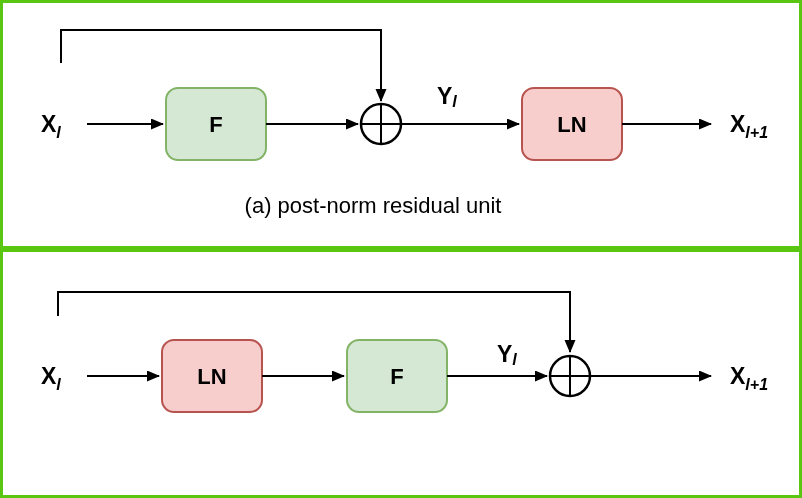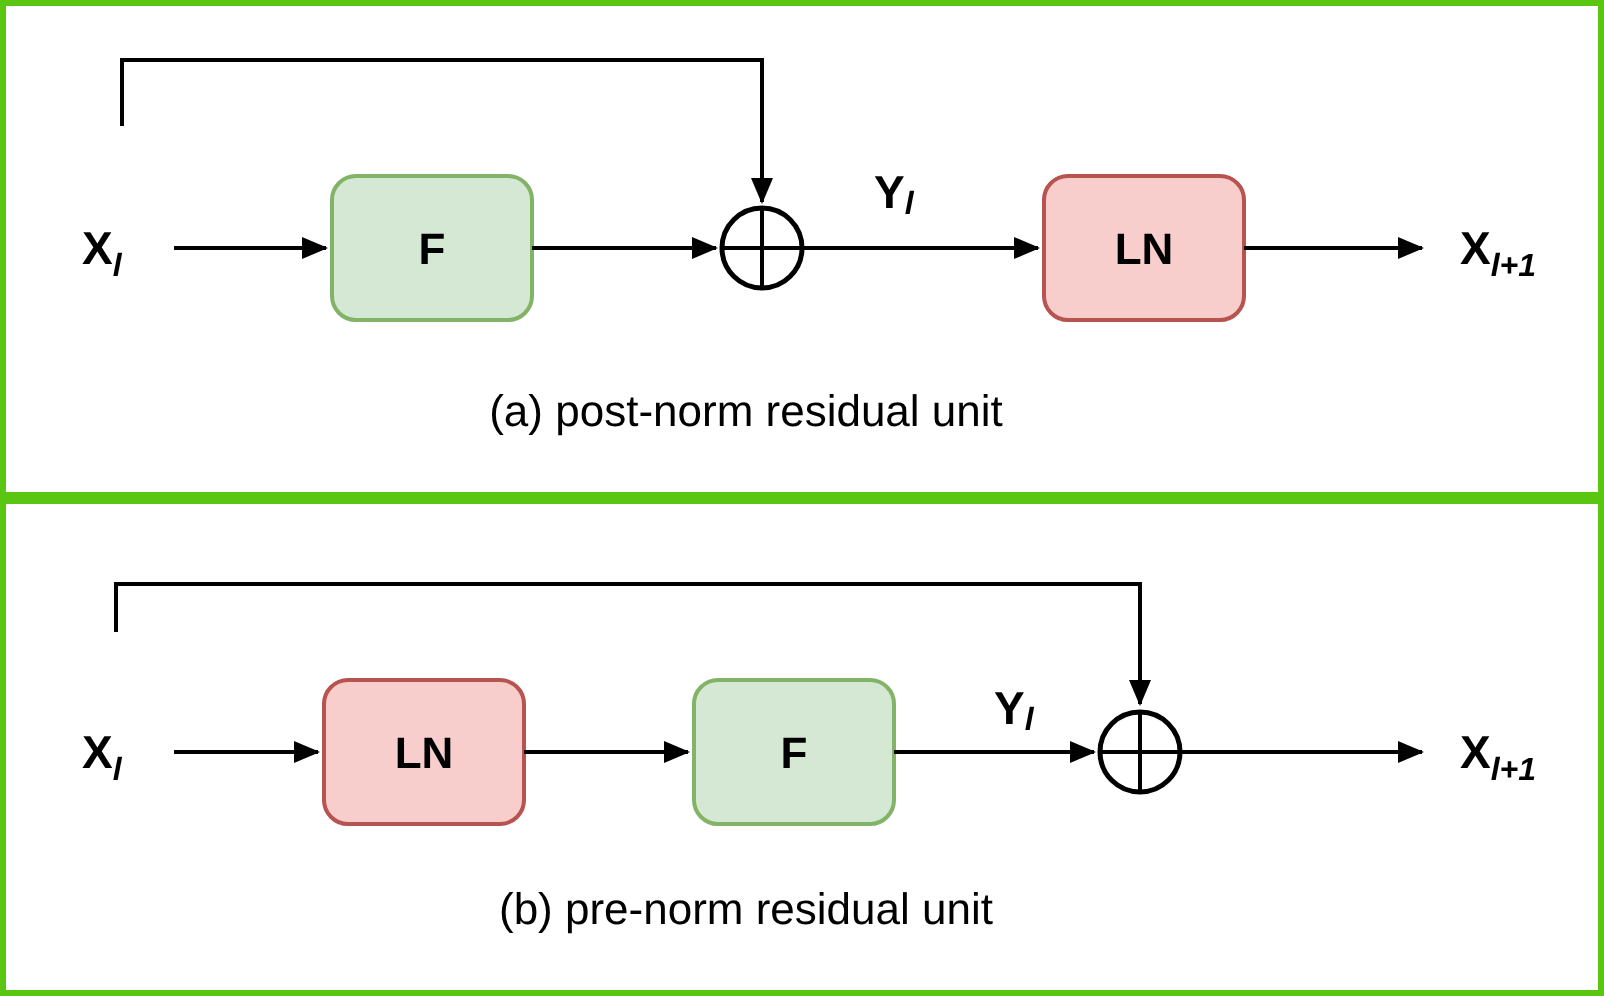--- a/index.html
+++ b/index.html
@@ -105,16 +105,15 @@
         <circle cx="567" cy="124" r="20" fill="#ffffff" stroke="#000000" stroke-width="2.5"></circle>
         <line x1="547" y1="124" x2="587" y2="124" stroke="#000000" stroke-width="2"></line>
         <line x1="567" y1="104" x2="567" y2="144" stroke="#000000" stroke-width="2"></line>
       </g>
 
       <line x1="587" y1="124" x2="708" y2="124" stroke="#000000" stroke-width="2" marker-end="url(#ah-b)"></line>
 
       <text class="math" x="727" y="132"><tspan>X</tspan><tspan class="sub" dy="6">l+1</tspan></text>
     </svg>
 
-    <div class="caption">(b) pre-norm residual unit</div>
   </div>
 
 </div>
 
 </body></html>

